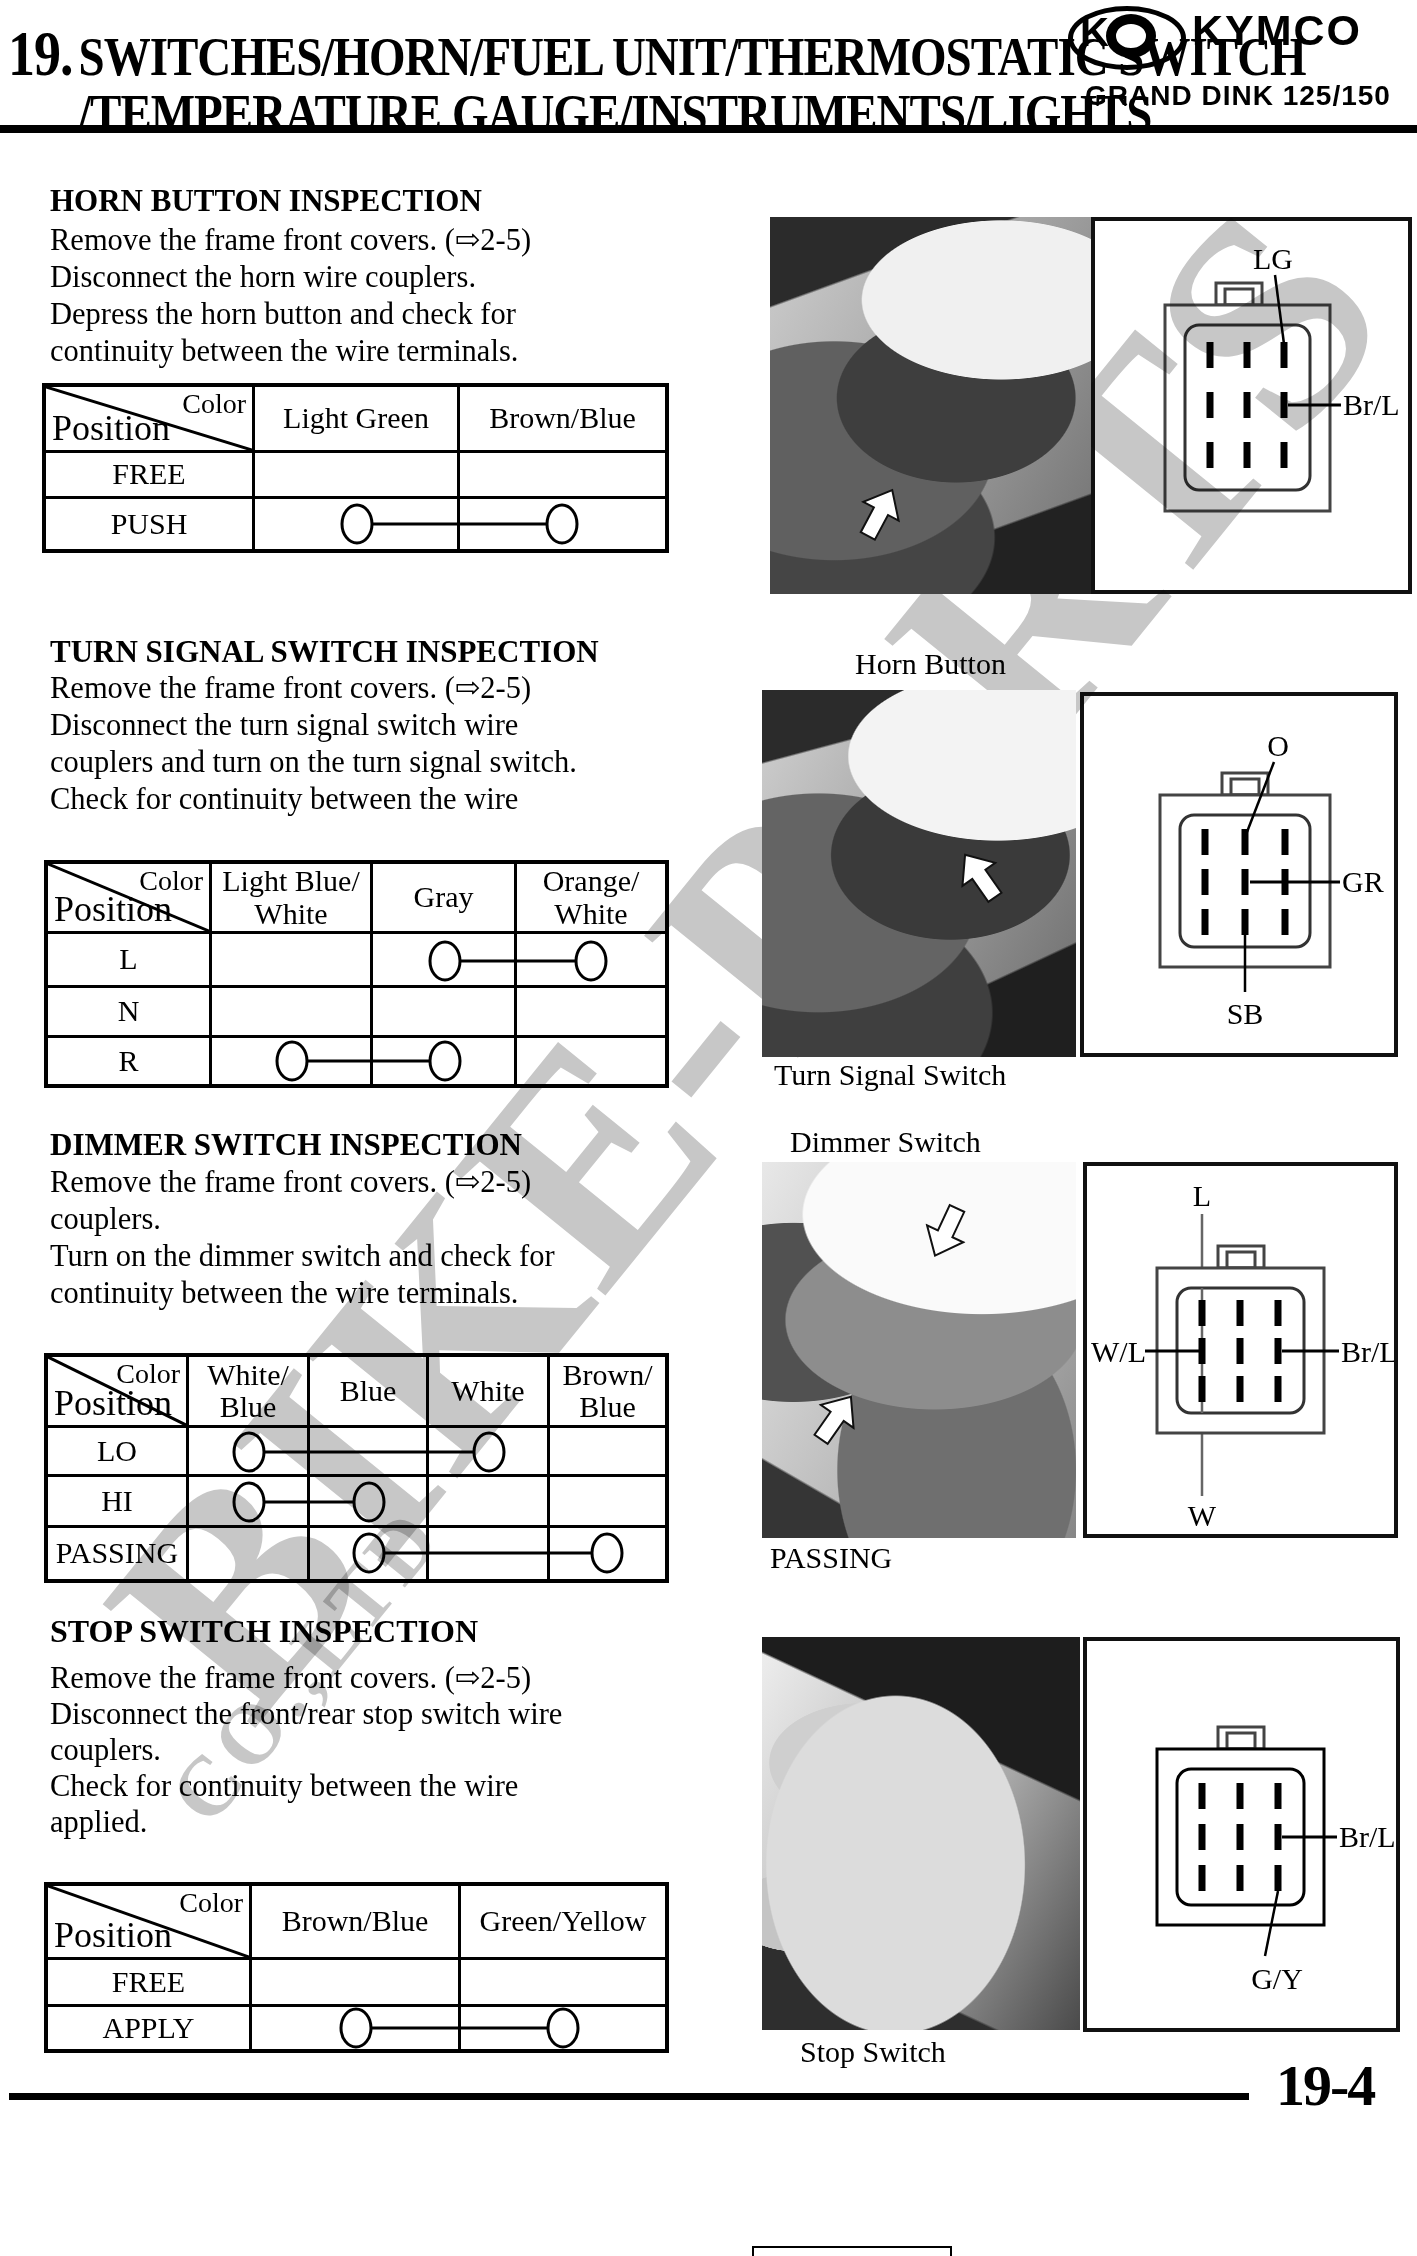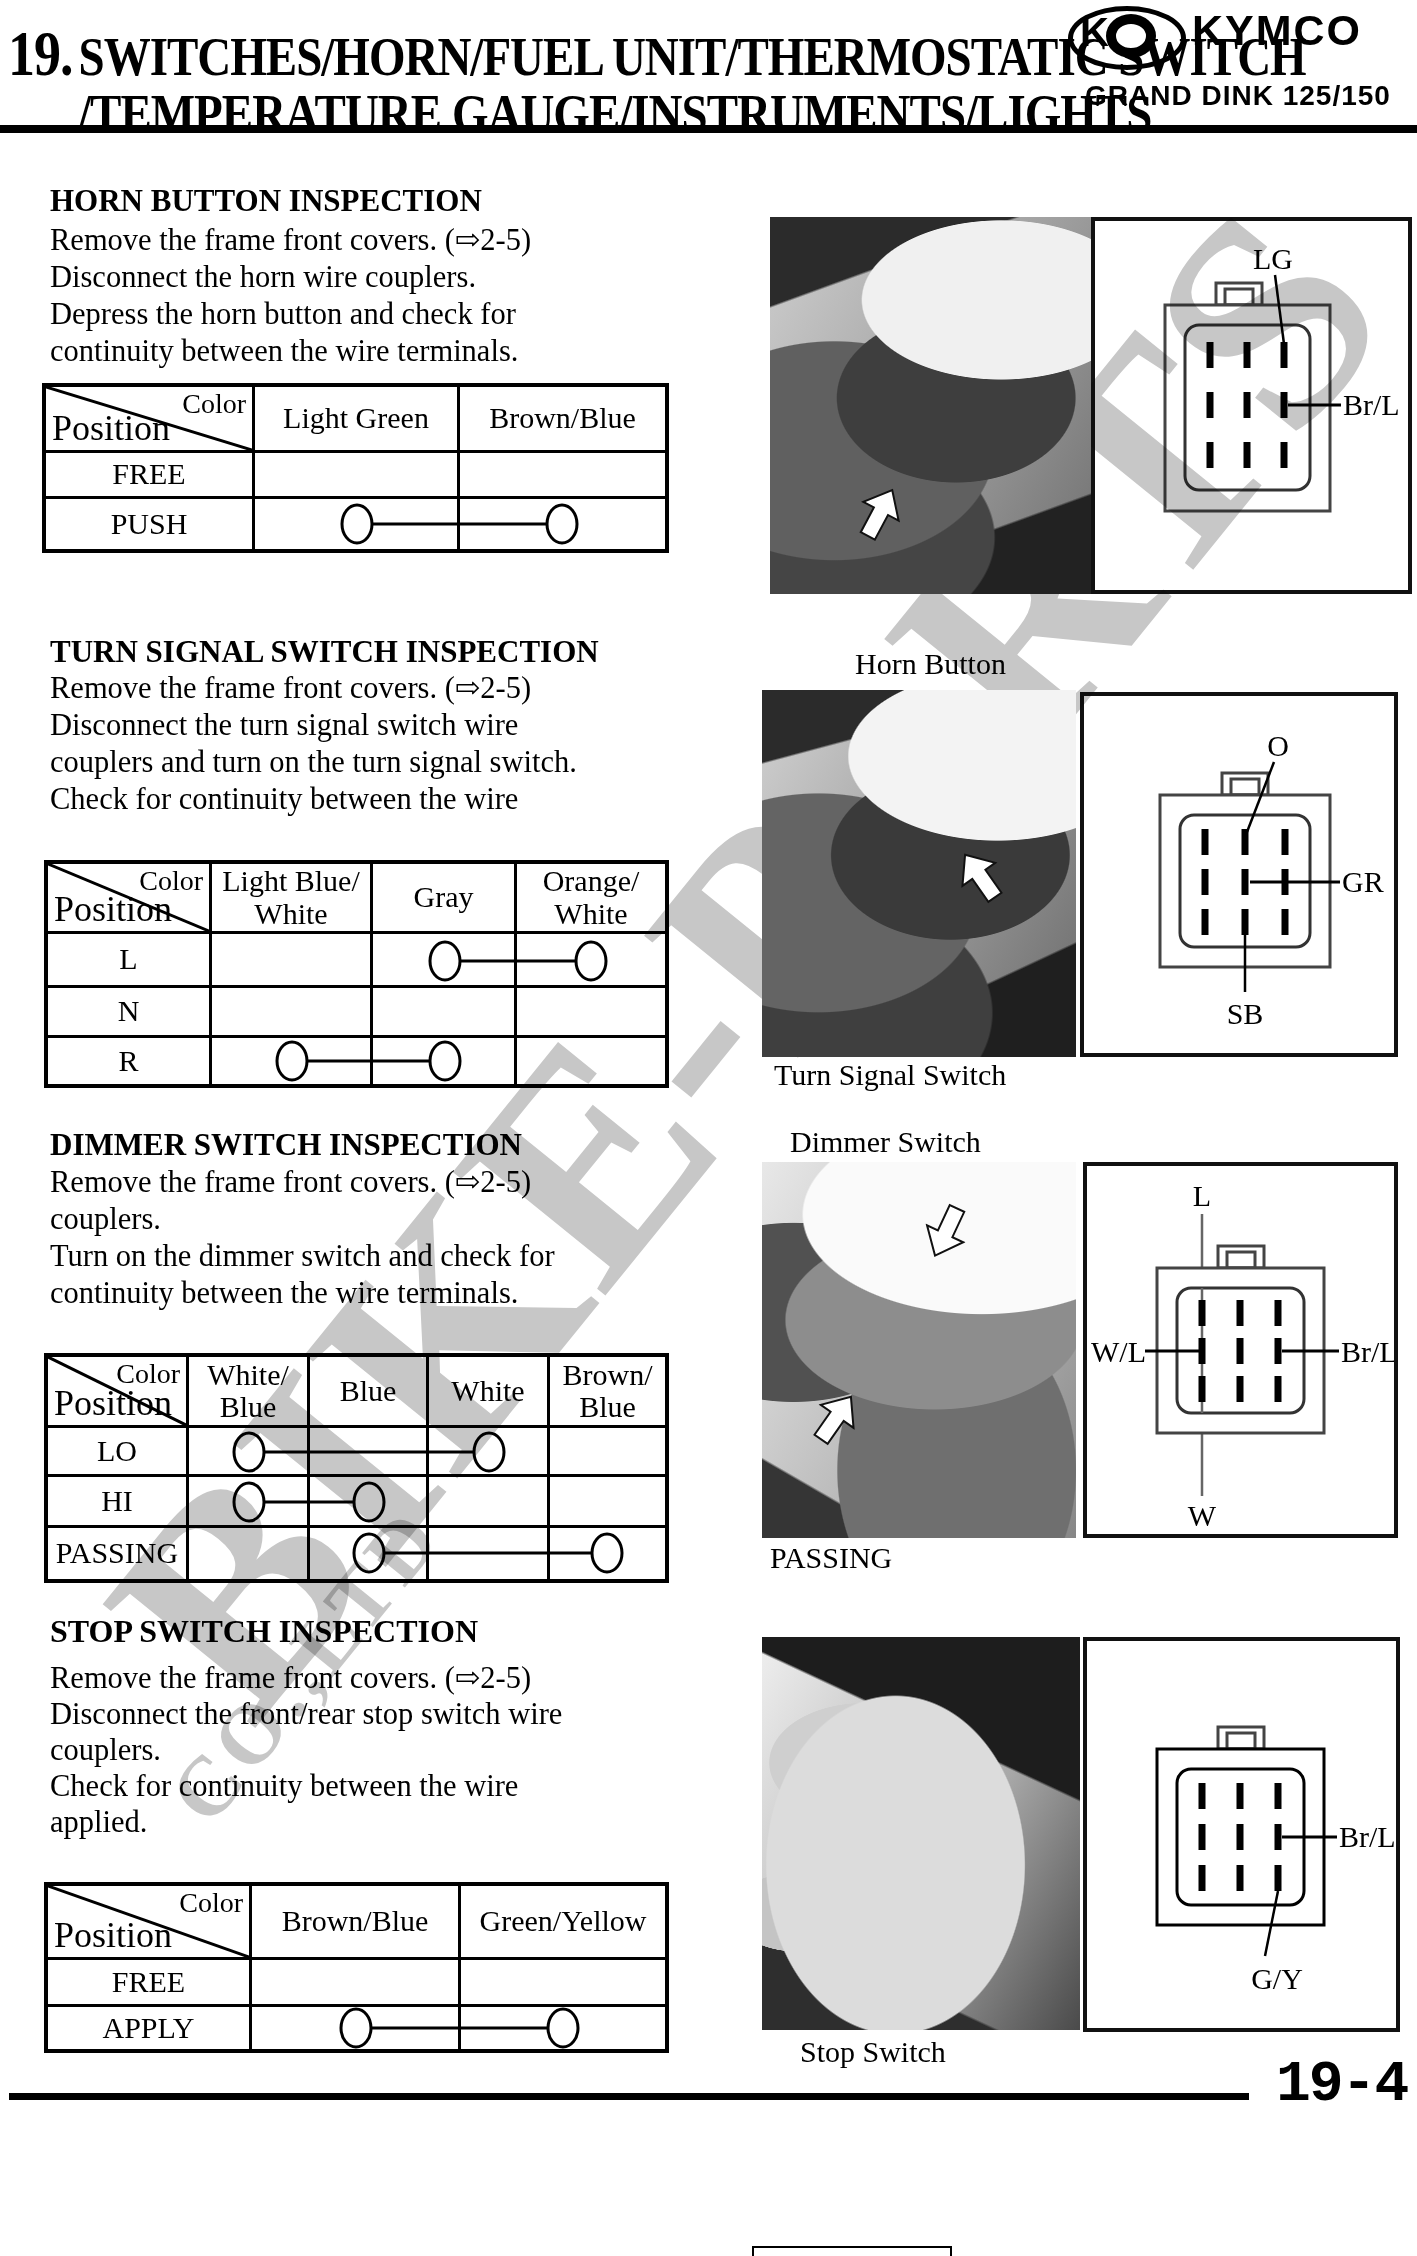--- a/index.html
+++ b/index.html
@@ -41,21 +41,21 @@
   .dbox svg{width:100%;height:100%;display:block;}
   svg text{font-family:"Liberation Serif","DejaVu Serif",serif;font-size:30px;fill:#000;}
   .arrow{position:absolute;}
   
   .wm{position:absolute;z-index:3;pointer-events:none;mix-blend-mode:multiply;color:#c7c7c7;
       font-weight:bold;white-space:nowrap;}
   .wm-main{left:40px;top:1560px;font-size:300px;transform:rotate(-51deg);transform-origin:left top;letter-spacing:2px;}
   .wm-sub{left:150px;top:1780px;font-size:84px;transform:rotate(-51deg);transform-origin:left top;letter-spacing:6px;}
   
   .footer-rule{left:9px;top:2093px;width:1240px;height:7px;background:#000;}
-  .page-num{left:1276px;top:2052px;font-weight:bold;font-size:58px;letter-spacing:-2px;font-family:Liberation Mono, monospace;}
+  .page-num{left:1276px;top:2052px;font-weight:bold;font-size:58px;letter-spacing:-2px;}
   .bottom-rect{left:752px;top:2246px;width:196px;height:14px;border:2px solid #000;background:#fff;}
 </style>
 </head>
 <body>
 
 <div class="wm wm-main">BIKE-PARTS</div>
 <div class="wm wm-sub">CO.,LTD</div>
 
 <div class="abs title-wrap">
   <div class="title-line1">

